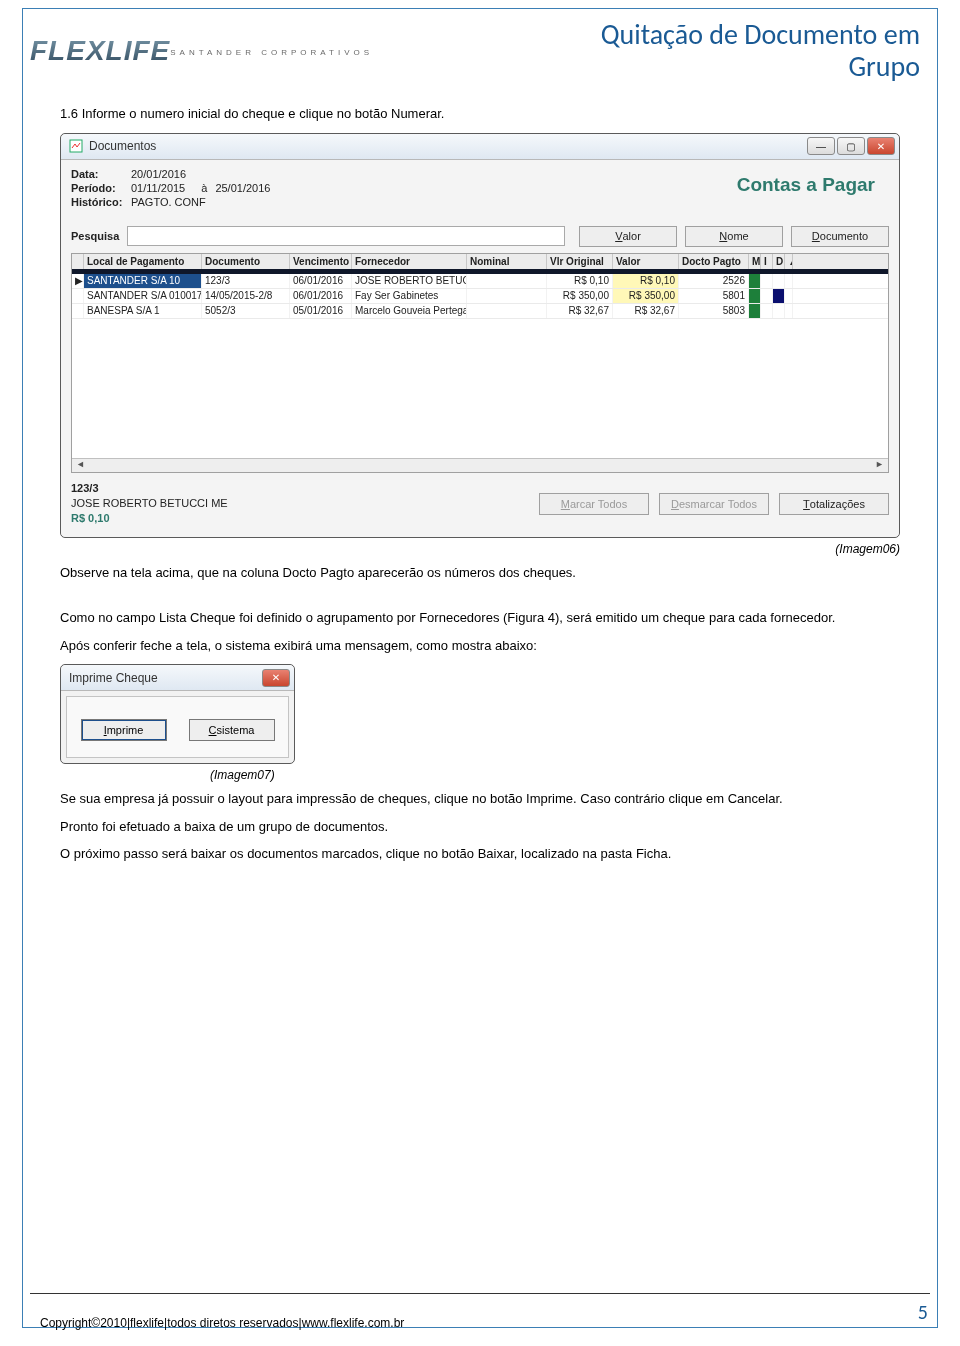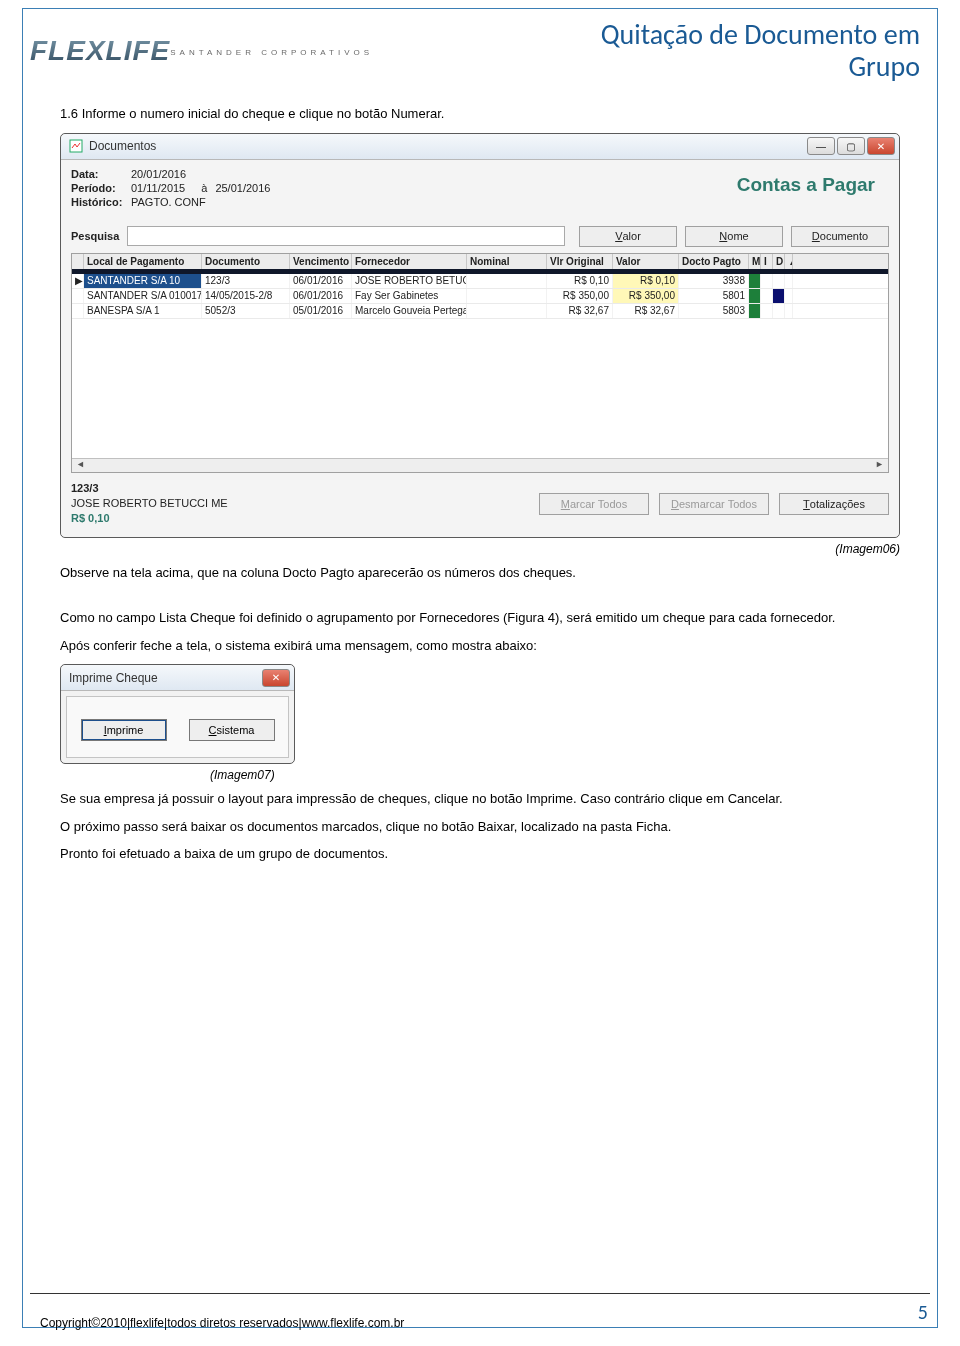--- a/index.html
+++ b/index.html
@@ -371,21 +371,21 @@
 
         <div class="grid-row">
           <div>▶</div>
           <div class="row-sel">SANTANDER S/A 10</div>
           <div>123/3</div>
           <div>06/01/2016</div>
           <div>JOSE ROBERTO BETUCCI I</div>
           <div></div>
           <div class="num">R$ 0,10</div>
           <div class="num row-hilite">R$ 0,10</div>
-          <div class="num">3938</div>
+          <div class="num">2526</div>
           <div class="flagM"></div>
           <div></div>
           <div></div>
           <div></div>
         </div>
         <div class="grid-row">
           <div></div>
           <div>SANTANDER S/A 01001786</div>
           <div>14/05/2015-2/8</div>
           <div>06/01/2016</div>
@@ -465,19 +465,19 @@
       <div class="dbtn">
           <span class="u">C</span>
           <span>sistema</span>
         </div>
     </div>
   </div>
 
   <p class="caption center">(Imagem07)</p>
 
   <p class="para">Se sua empresa já possuir o layout para impressão de cheques, clique no botão Imprime. Caso contrário clique em Cancelar.</p>
+  <p class="para">Pronto foi efetuado a baixa de um grupo de documentos.</p>
   <p class="para">O próximo passo será baixar os documentos marcados, clique no botão Baixar, localizado na pasta Ficha.</p>
-  <p class="para">Pronto foi efetuado a baixa de um grupo de documentos.</p>
 </div>
 
 <div class="bottom-rule"></div>
 <div class="copyright">Copyright©2010|flexlife|todos diretos reservados|www.flexlife.com.br</div>
 <div class="page-num">5</div>
 
 </body></html>

